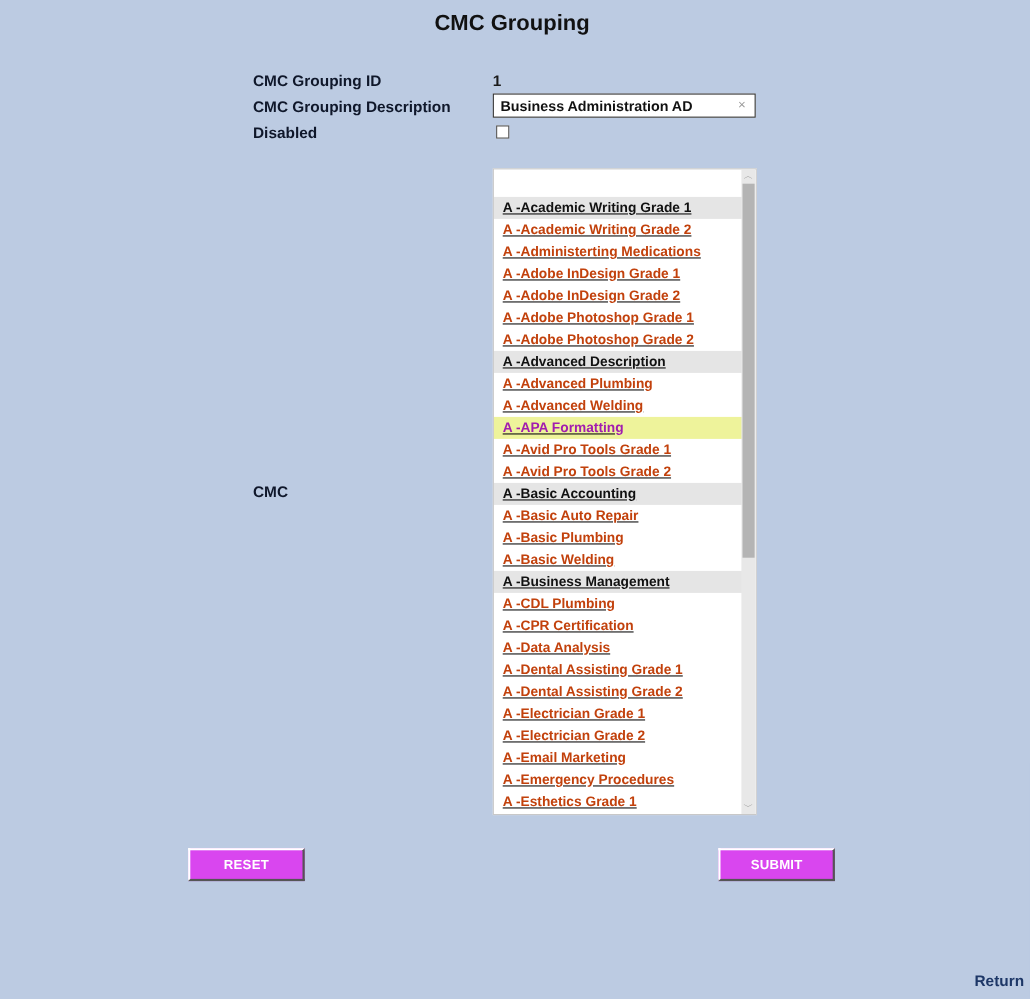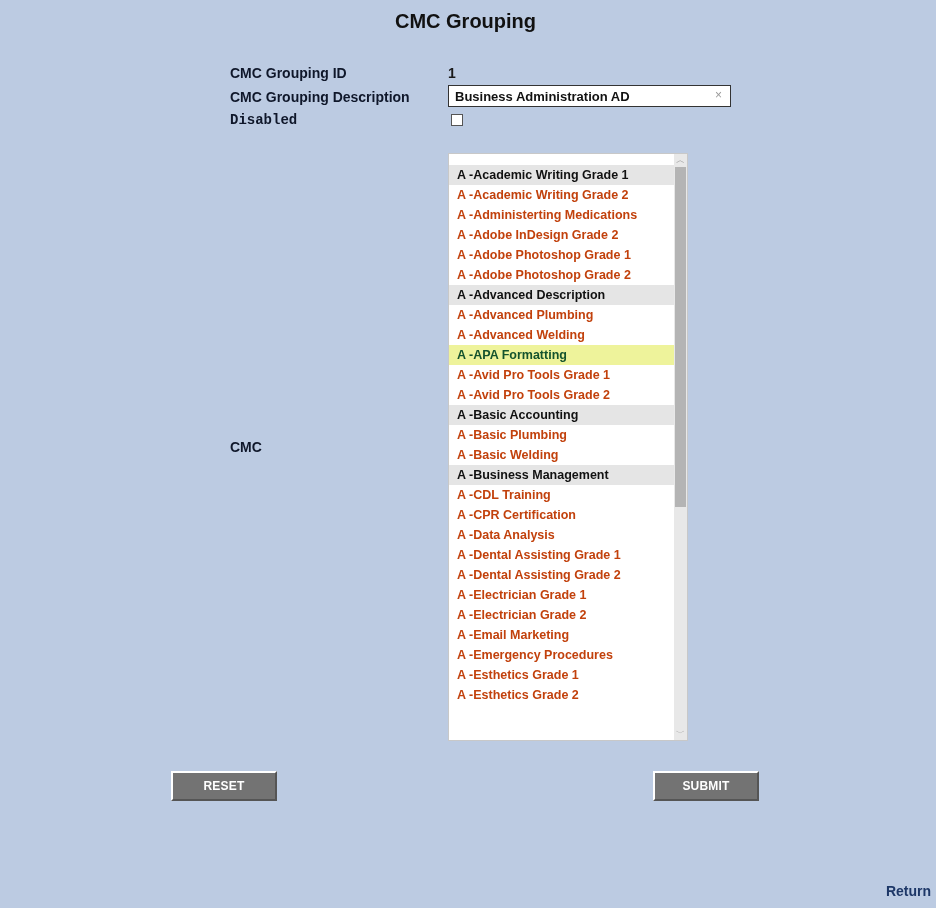--- a/index.html
+++ b/index.html
@@ -41,21 +41,20 @@
     }
     .desc-input {
       position: absolute;
       left: 448px;
       top: 85px;
       width: 237px;
       height: 20px;
       border: 1px solid #333;
       background: #fff;
       box-sizing: content-box;
-      padding-left: 44px;
     }
     .desc-input input {
       border: none;
       outline: none;
       background: transparent;
       font-family: "Liberation Sans", sans-serif;
       font-size: 13px;
       font-weight: bold;
       color: #111;
       position: absolute;
@@ -89,40 +88,41 @@
       width: 240px;
       height: 588px;
       background: #fff;
       border: 1px solid #c8c8c8;
       box-sizing: border-box;
       overflow: hidden;
     }
     .list-items {
       position: absolute;
       left: 0;
-      top: 11px;
+      top: 25px;
       width: 227px;
+      text-decoration: underline;
     }
     .list-item {
       height: 20px;
       line-height: 20px;
       padding-left: 8px;
       font-size: 12.5px;
       font-weight: bold;
       color: #c2410c;
       white-space: nowrap;
       cursor: pointer;
     }
     .list-item.selected {
       background: #e5e5e5;
       color: #111;
     }
     .list-item.hover {
       background: #eef39b;
-      color: #14532d;
+      color: #a21caf;
     }
     .scrollbar {
       position: absolute;
       right: 0;
       top: 0;
       width: 13px;
       height: 100%;
       background: #e8e8e8;
     }
     .scroll-arrow {
@@ -144,21 +144,21 @@
       top: 13px;
       width: 11px;
       height: 340px;
       background: #b4b4b4;
       cursor: pointer;
     }
     .btn {
       position: absolute;
       width: 102px;
       height: 26px;
-      background: #737373;
+      background: #d946ef;
       color: #fff;
       font-family: "Liberation Sans", sans-serif;
       font-size: 12px;
       font-weight: bold;
       border-top: 2px solid #ffffff;
       border-left: 2px solid #ffffff;
       border-right: 2px solid #555;
       border-bottom: 2px solid #555;
       text-align: center;
       line-height: 26px;
@@ -184,44 +184,46 @@
 
 <div class="label" style="top:65px;">CMC Grouping ID</div>
 <div class="value" style="top:65px;">1</div>
 
 <div class="label" style="top:89px;">CMC Grouping Description</div>
 <div class="desc-input">
   <input type="text" value="Business Administration AD" style="">
   <span class="clear-icon">×</span>
 </div>
 
-<div class="label" style="top:112px;font-family:Liberation Mono, monospace;">Disabled</div>
+<div class="label" style="top:112px;">Disabled</div>
 <div class="checkbox"></div>
 
 <div class="label" style="top:439px;">CMC</div>
 
 <div class="listbox">
   <div class="list-items" id="cmc-items">
       <div class="list-item selected">A -Academic Writing Grade 1</div>
       <div class="list-item">A -Academic Writing Grade 2</div>
       <div class="list-item">A -Administerting Medications</div>
+      <div class="list-item">A -Adobe InDesign Grade 1</div>
       <div class="list-item">A -Adobe InDesign Grade 2</div>
       <div class="list-item">A -Adobe Photoshop Grade 1</div>
       <div class="list-item">A -Adobe Photoshop Grade 2</div>
       <div class="list-item selected">A -Advanced Description</div>
       <div class="list-item">A -Advanced Plumbing</div>
       <div class="list-item">A -Advanced Welding</div>
       <div class="list-item hover">A -APA Formatting</div>
       <div class="list-item">A -Avid Pro Tools Grade 1</div>
       <div class="list-item">A -Avid Pro Tools Grade 2</div>
       <div class="list-item selected">A -Basic Accounting</div>
+      <div class="list-item">A -Basic Auto Repair</div>
       <div class="list-item">A -Basic Plumbing</div>
       <div class="list-item">A -Basic Welding</div>
       <div class="list-item selected">A -Business Management</div>
-      <div class="list-item">A -CDL Training</div>
+      <div class="list-item">A -CDL Plumbing</div>
       <div class="list-item">A -CPR Certification</div>
       <div class="list-item">A -Data Analysis</div>
       <div class="list-item">A -Dental Assisting Grade 1</div>
       <div class="list-item">A -Dental Assisting Grade 2</div>
       <div class="list-item">A -Electrician Grade 1</div>
       <div class="list-item">A -Electrician Grade 2</div>
       <div class="list-item">A -Email Marketing</div>
       <div class="list-item">A -Emergency Procedures</div>
       <div class="list-item">A -Esthetics Grade 1</div>
       <div class="list-item">A -Esthetics Grade 2</div>

